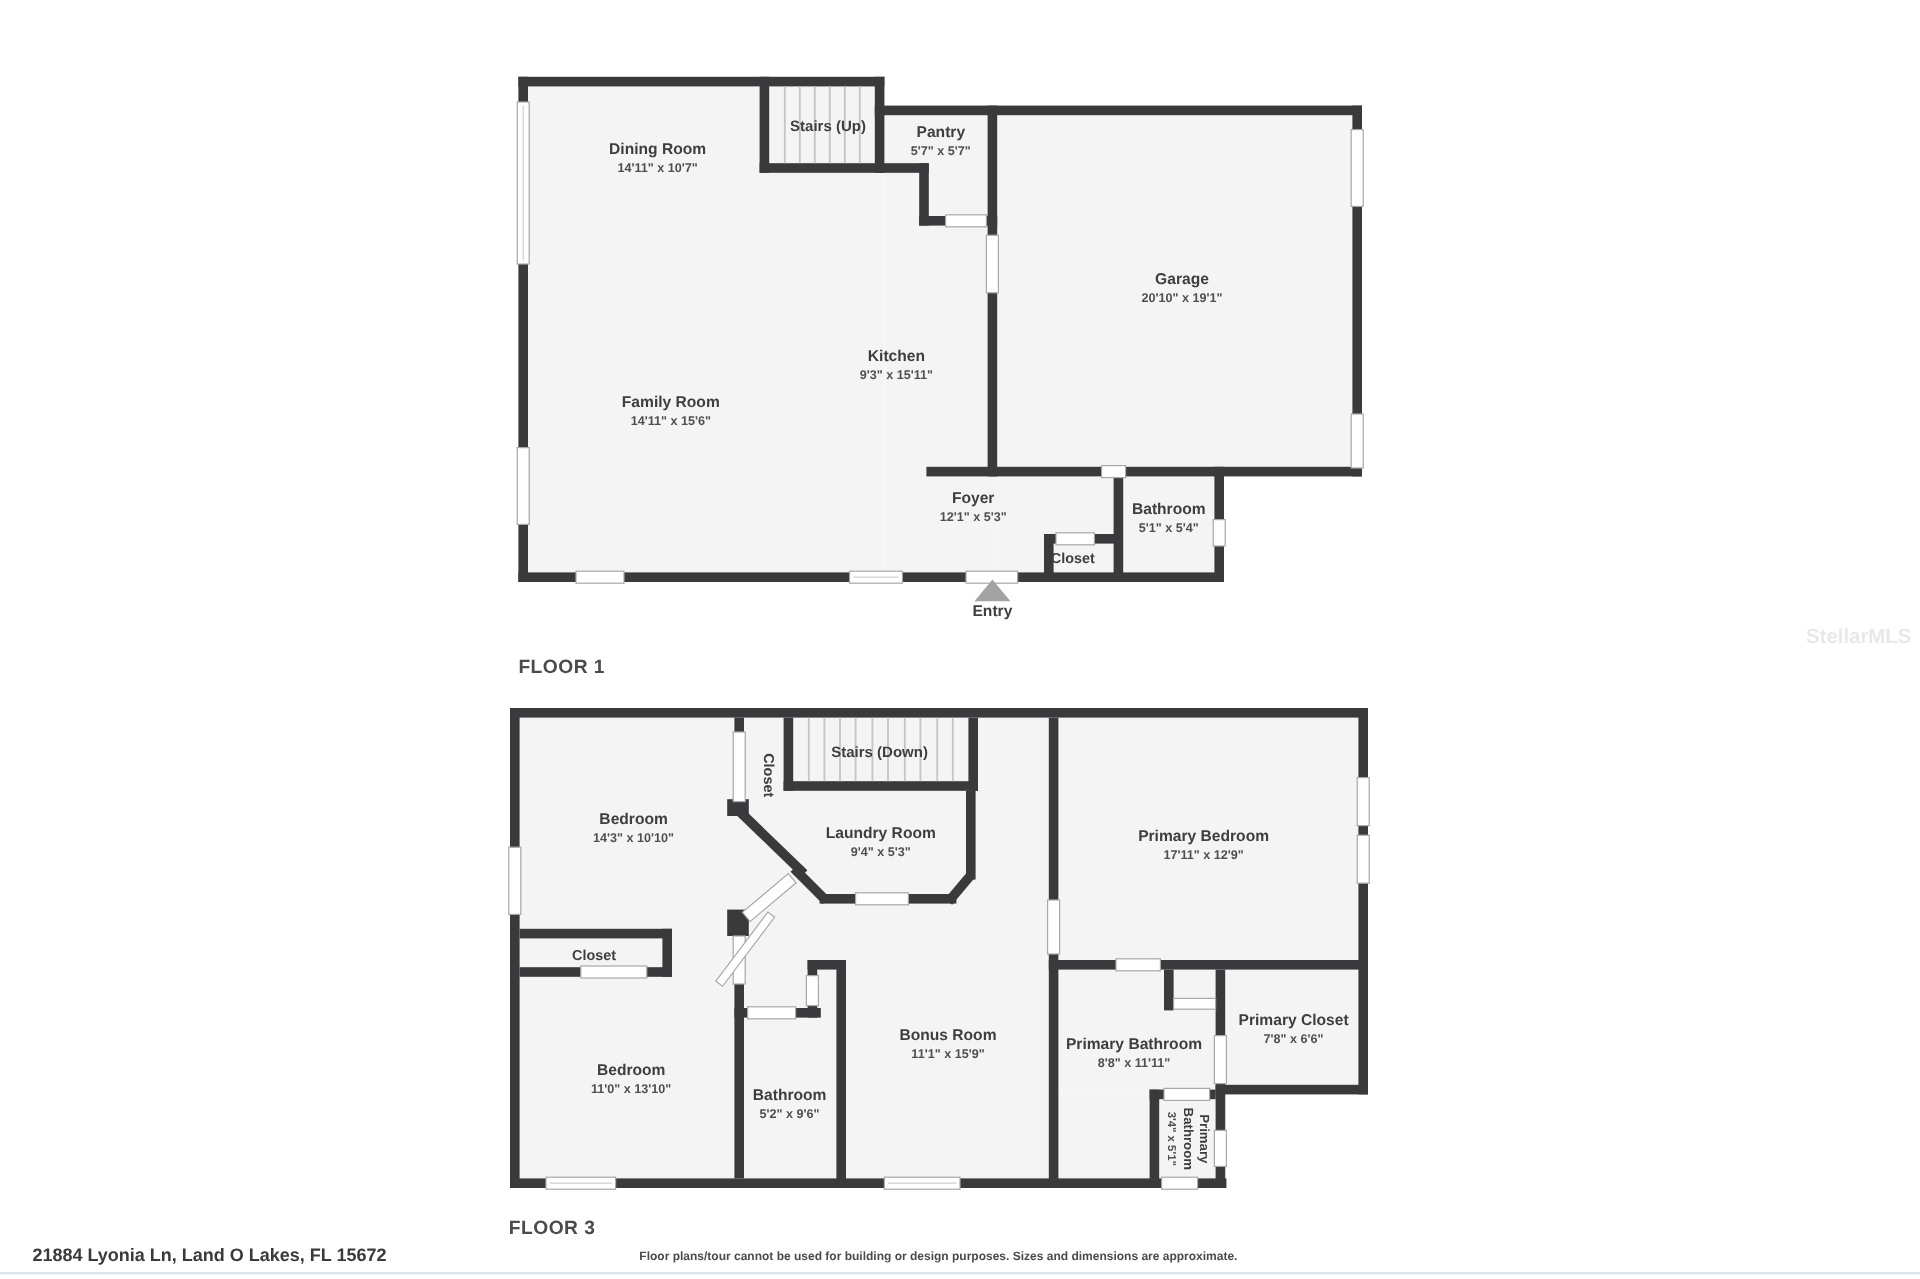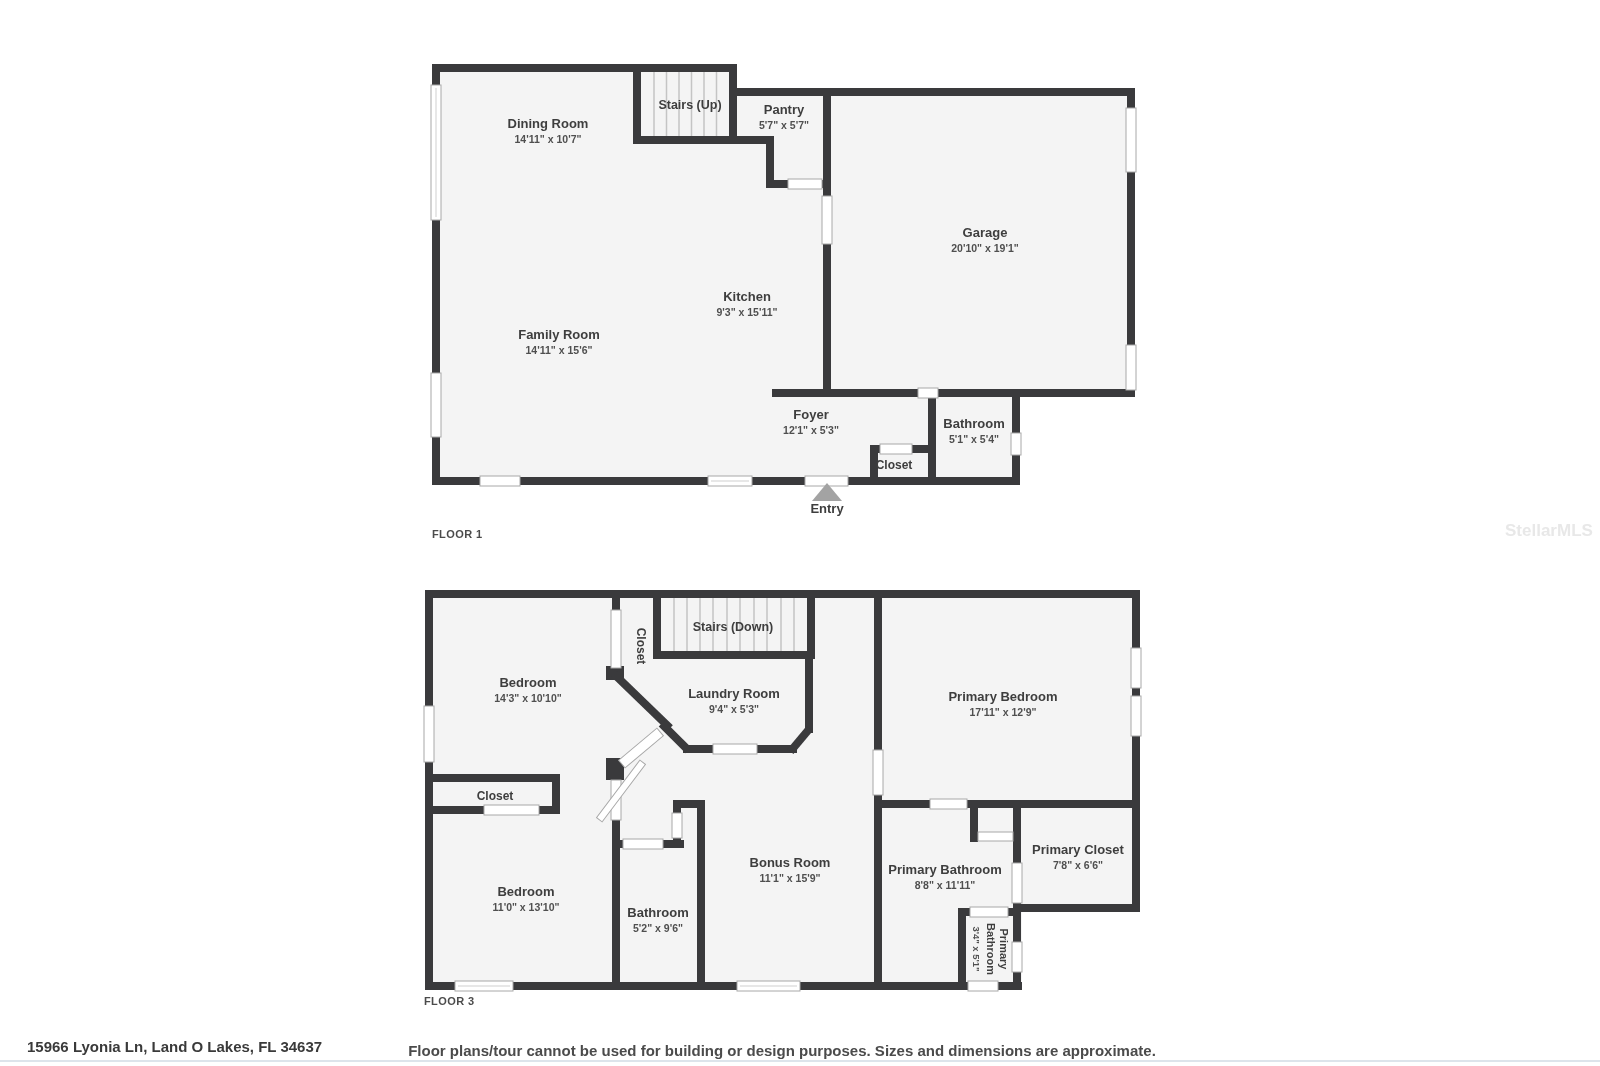--- a/index.html
+++ b/index.html
@@ -18,24 +18,24 @@
   .wall{fill:var(--wall);}
   .opening{fill:#ffffff;stroke:var(--open-stroke);stroke-width:1;}
   .mull{stroke:#cfcfcf;stroke-width:1;}
   .tread{stroke:var(--tread);stroke-width:1.5;}
   .rname{font-size:13px;font-weight:bold;fill:var(--label);text-anchor:middle;}
   .rdim{font-size:10.5px;font-weight:bold;fill:var(--dim);text-anchor:middle;}
   .rstair{font-size:12.5px;font-weight:bold;fill:var(--label);text-anchor:middle;}
   .rsm{font-size:12px;font-weight:bold;fill:var(--label);text-anchor:middle;}
   .rvert{font-size:11px;font-weight:bold;fill:var(--label);text-anchor:middle;}
   .rvdim{font-size:9.5px;font-weight:bold;fill:var(--dim);text-anchor:middle;}
-  .floor-label{position:absolute;font-size:11px;font-weight:bold;color:#4b4b4b;letter-spacing:.4px;}
+  .floor-label{position:absolute;font-size:16px;font-weight:bold;color:#4b4b4b;letter-spacing:.4px;margin-top:20px;}
   .address{position:absolute;left:27px;top:1038px;font-size:15px;font-weight:bold;color:#3a3a3a;}
   .disclaimer{position:absolute;left:782px;top:1042px;transform:translateX(-50%);
-              font-size:15px;font-weight:bold;color:#4b4b4b;white-space:nowrap;}
+              font-size:10px;font-weight:bold;color:#4b4b4b;white-space:nowrap;}
   .watermark{position:absolute;left:1505px;top:521px;font-size:17px;font-weight:bold;color:#e8e8e8;}
   .bottom-line{position:absolute;left:0;top:1060px;width:1600px;height:2px;background:#dde4eb;}
 </style>
 </head>
 <body>
 
 <div class="page">
 
   <svg width="1600" height="1066" viewBox="0 0 1600 1066">
 
@@ -216,17 +216,17 @@
         <text class="rvert" x="1000" y="949" transform="rotate(90 1000 949)">Primary</text>
         <text class="rvert" x="987" y="949" transform="rotate(90 987 949)">Bathroom</text>
         <text class="rvdim" x="973" y="949" transform="rotate(90 973 949)">3'4" x 5'1"</text>
       </g>
     </g>
   </svg>
 
   <div class="floor-label" style="left:432px;top:528px;">FLOOR 1</div>
   <div class="floor-label" style="left:424px;top:995px;">FLOOR 3</div>
 
-  <div class="address">15966 Lyonia Ln, Land O Lakes, FL 34637</div>
+  <div class="address">21884 Lyonia Ln, Land O Lakes, FL 15672</div>
   <div class="disclaimer">Floor plans/tour cannot be used for building or design purposes. Sizes and dimensions are approximate.</div>
   <div class="watermark">StellarMLS</div>
   <div class="bottom-line"></div>
 </div>
 
 </body></html>

